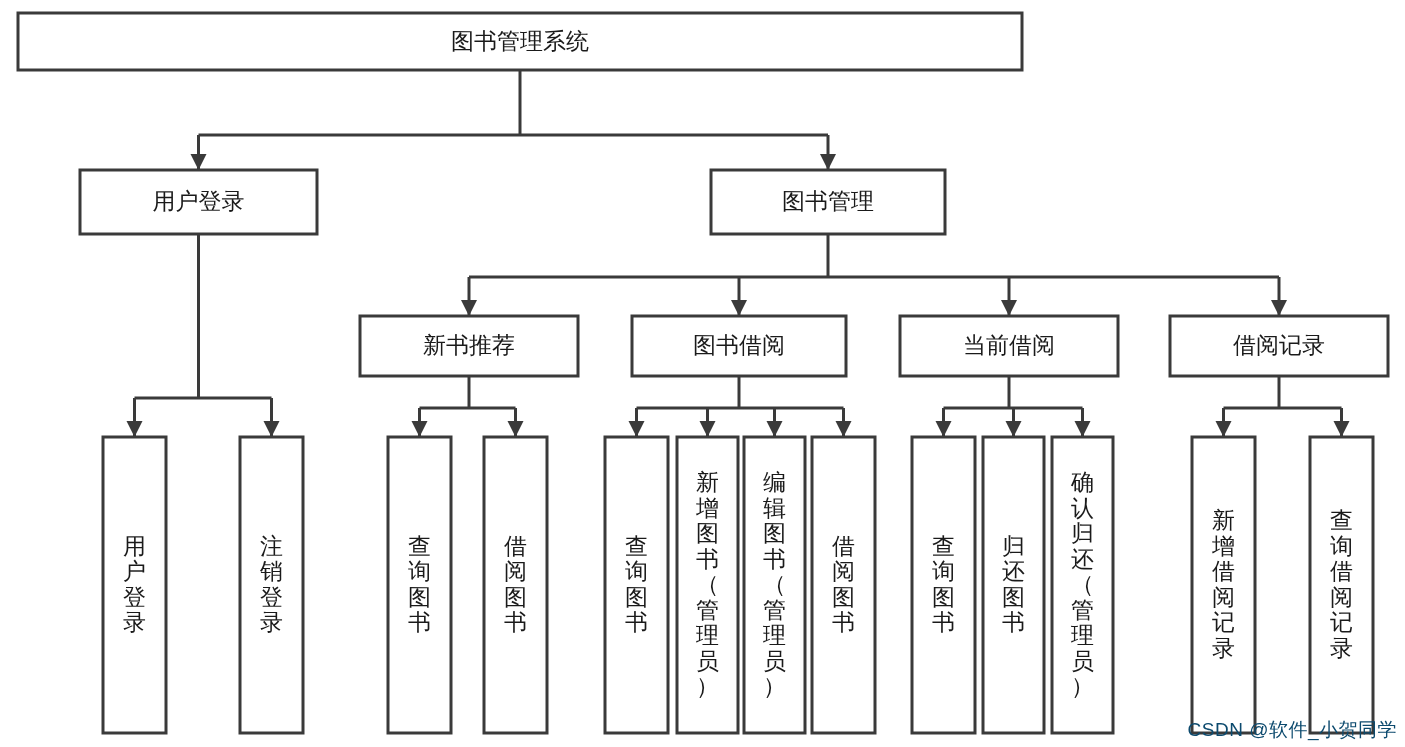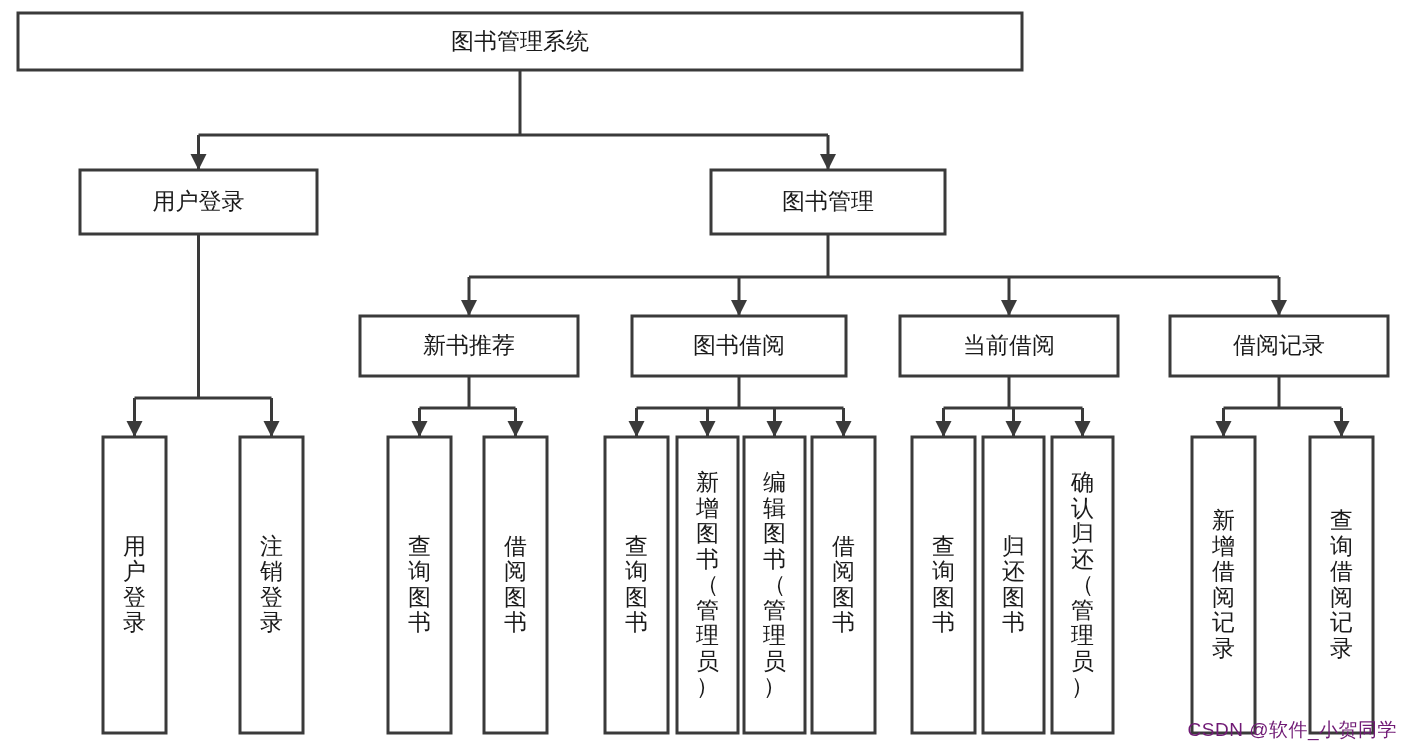--- a/index.html
+++ b/index.html
@@ -54,21 +54,21 @@
     font-size: 23px;
     fill: #1a1a1a;
     text-anchor: middle;
   }
   .watermark-text {
     position: absolute;
     right: 8px;
     bottom: 4px;
     font-family: "Liberation Sans", "DejaVu Sans", sans-serif;
     font-size: 19px;
-    color: #701a75;
+    color: #0c4a6e;
     white-space: nowrap;
     letter-spacing: 0.5px;
     pointer-events: none;
   }
 </style>
 </head>
 <body>
 
 <div id="diagram-root">
   <svg id="tree-svg" viewBox="0 0 1405 747" xmlns="http://www.w3.org/2000/svg">

